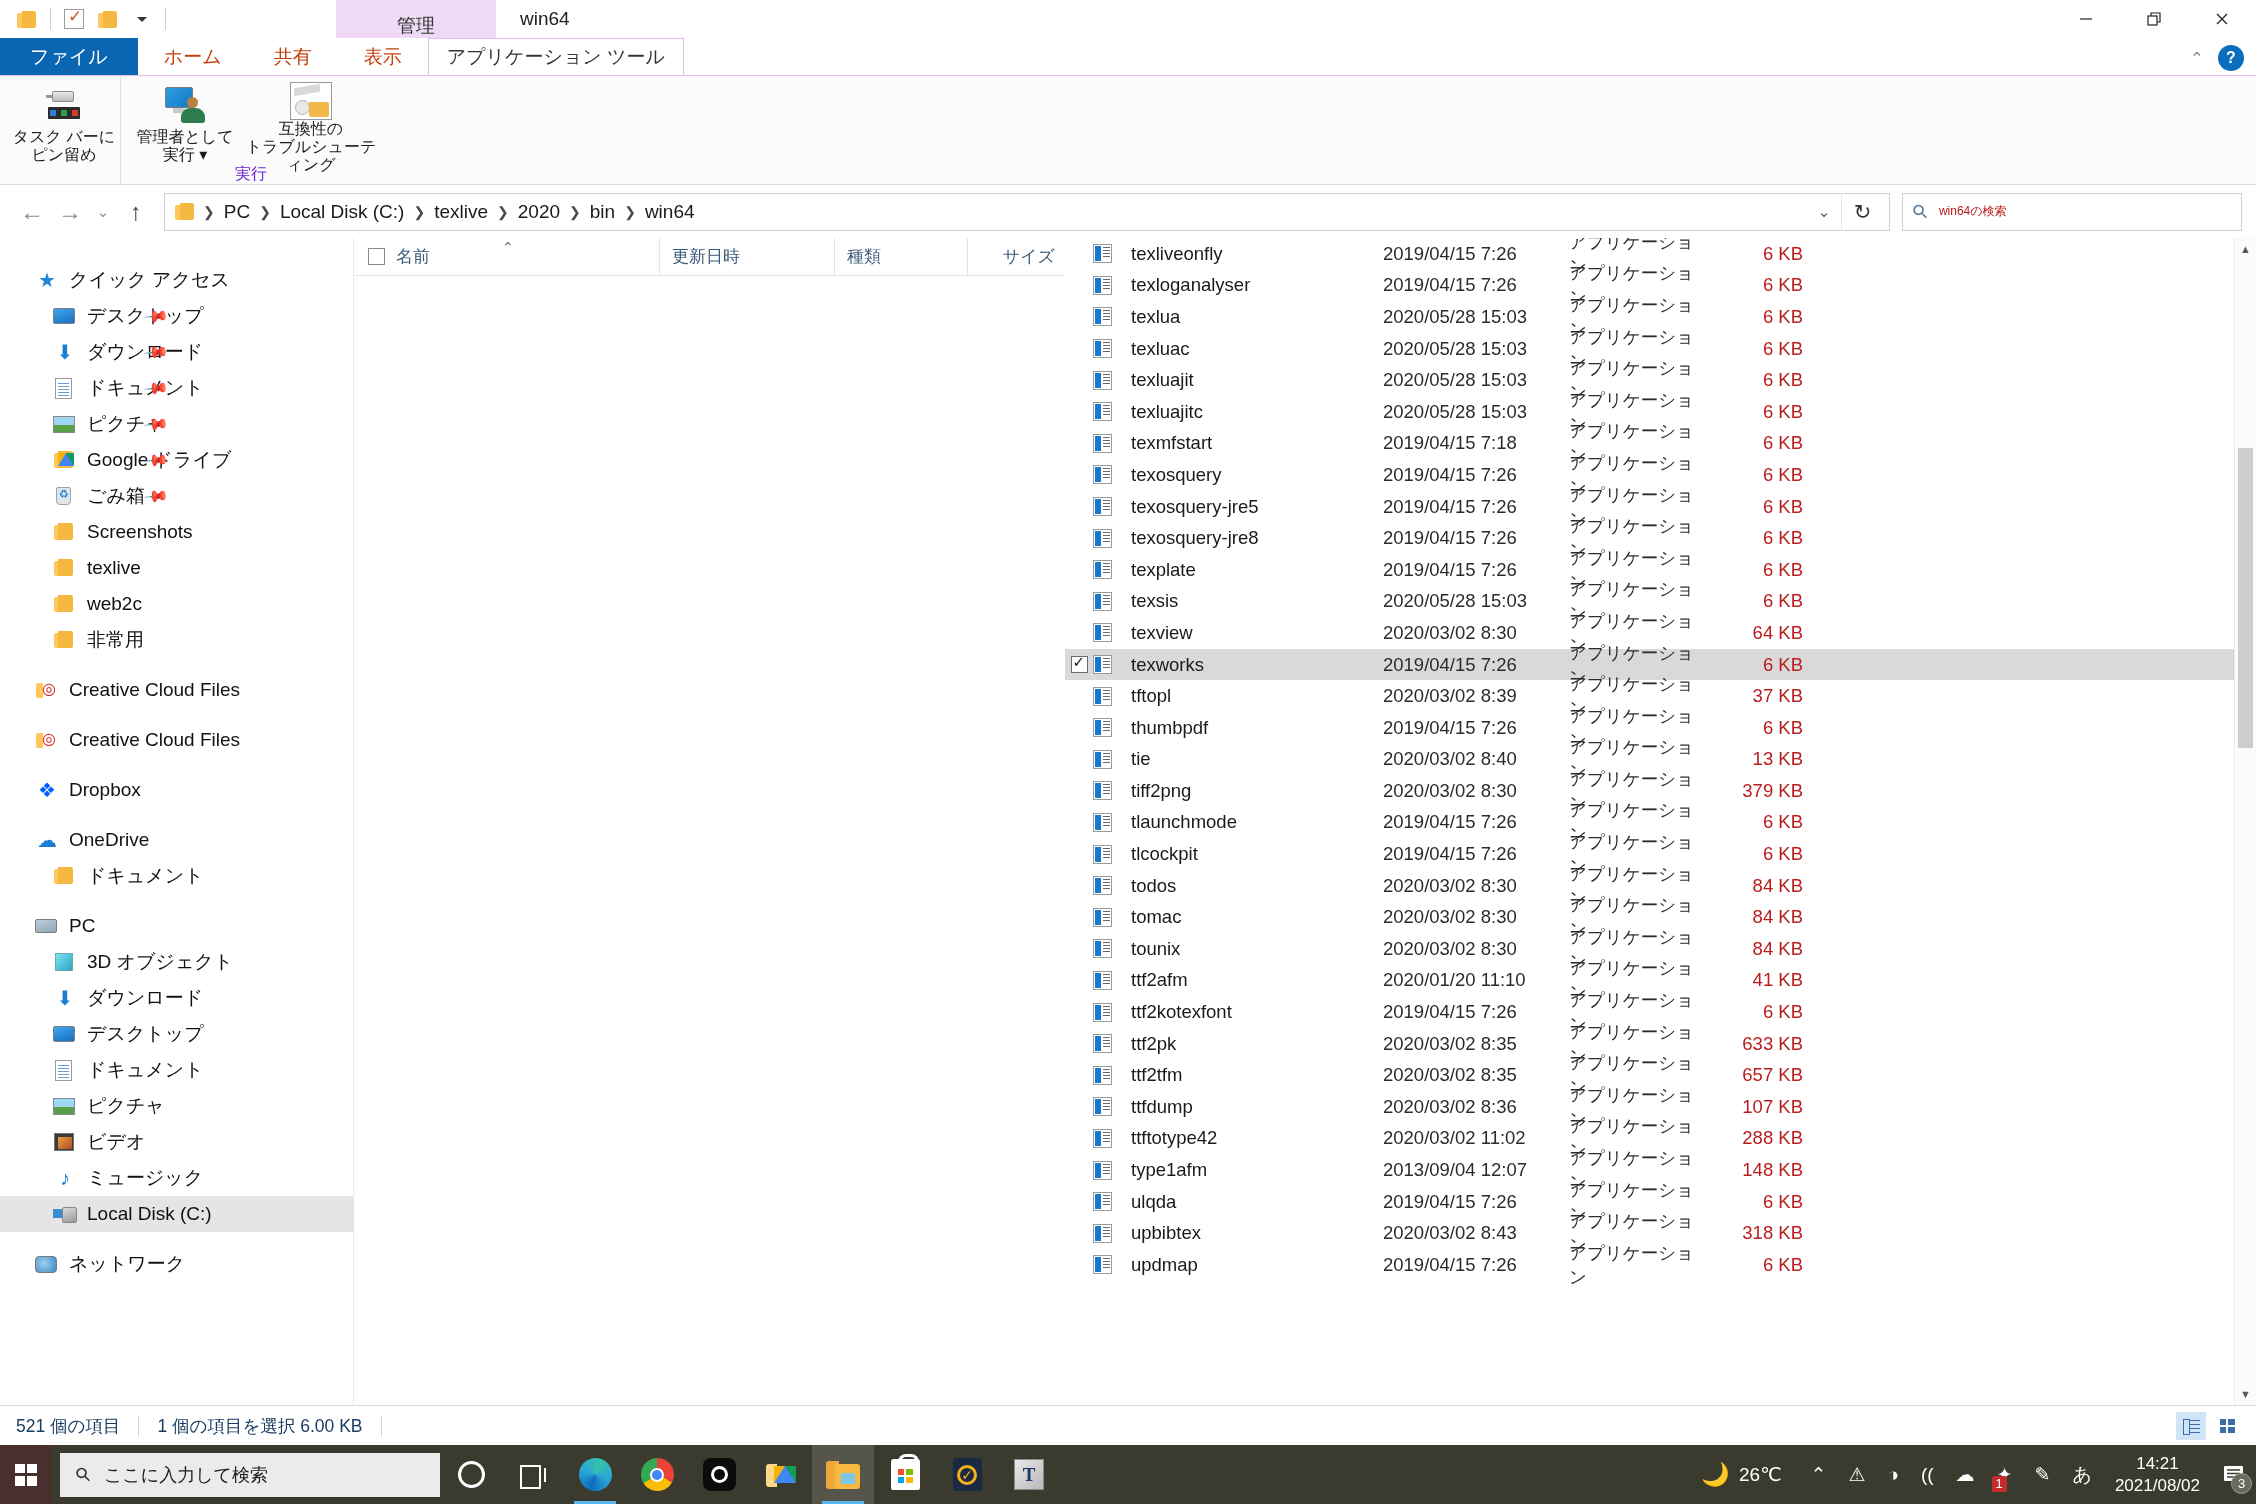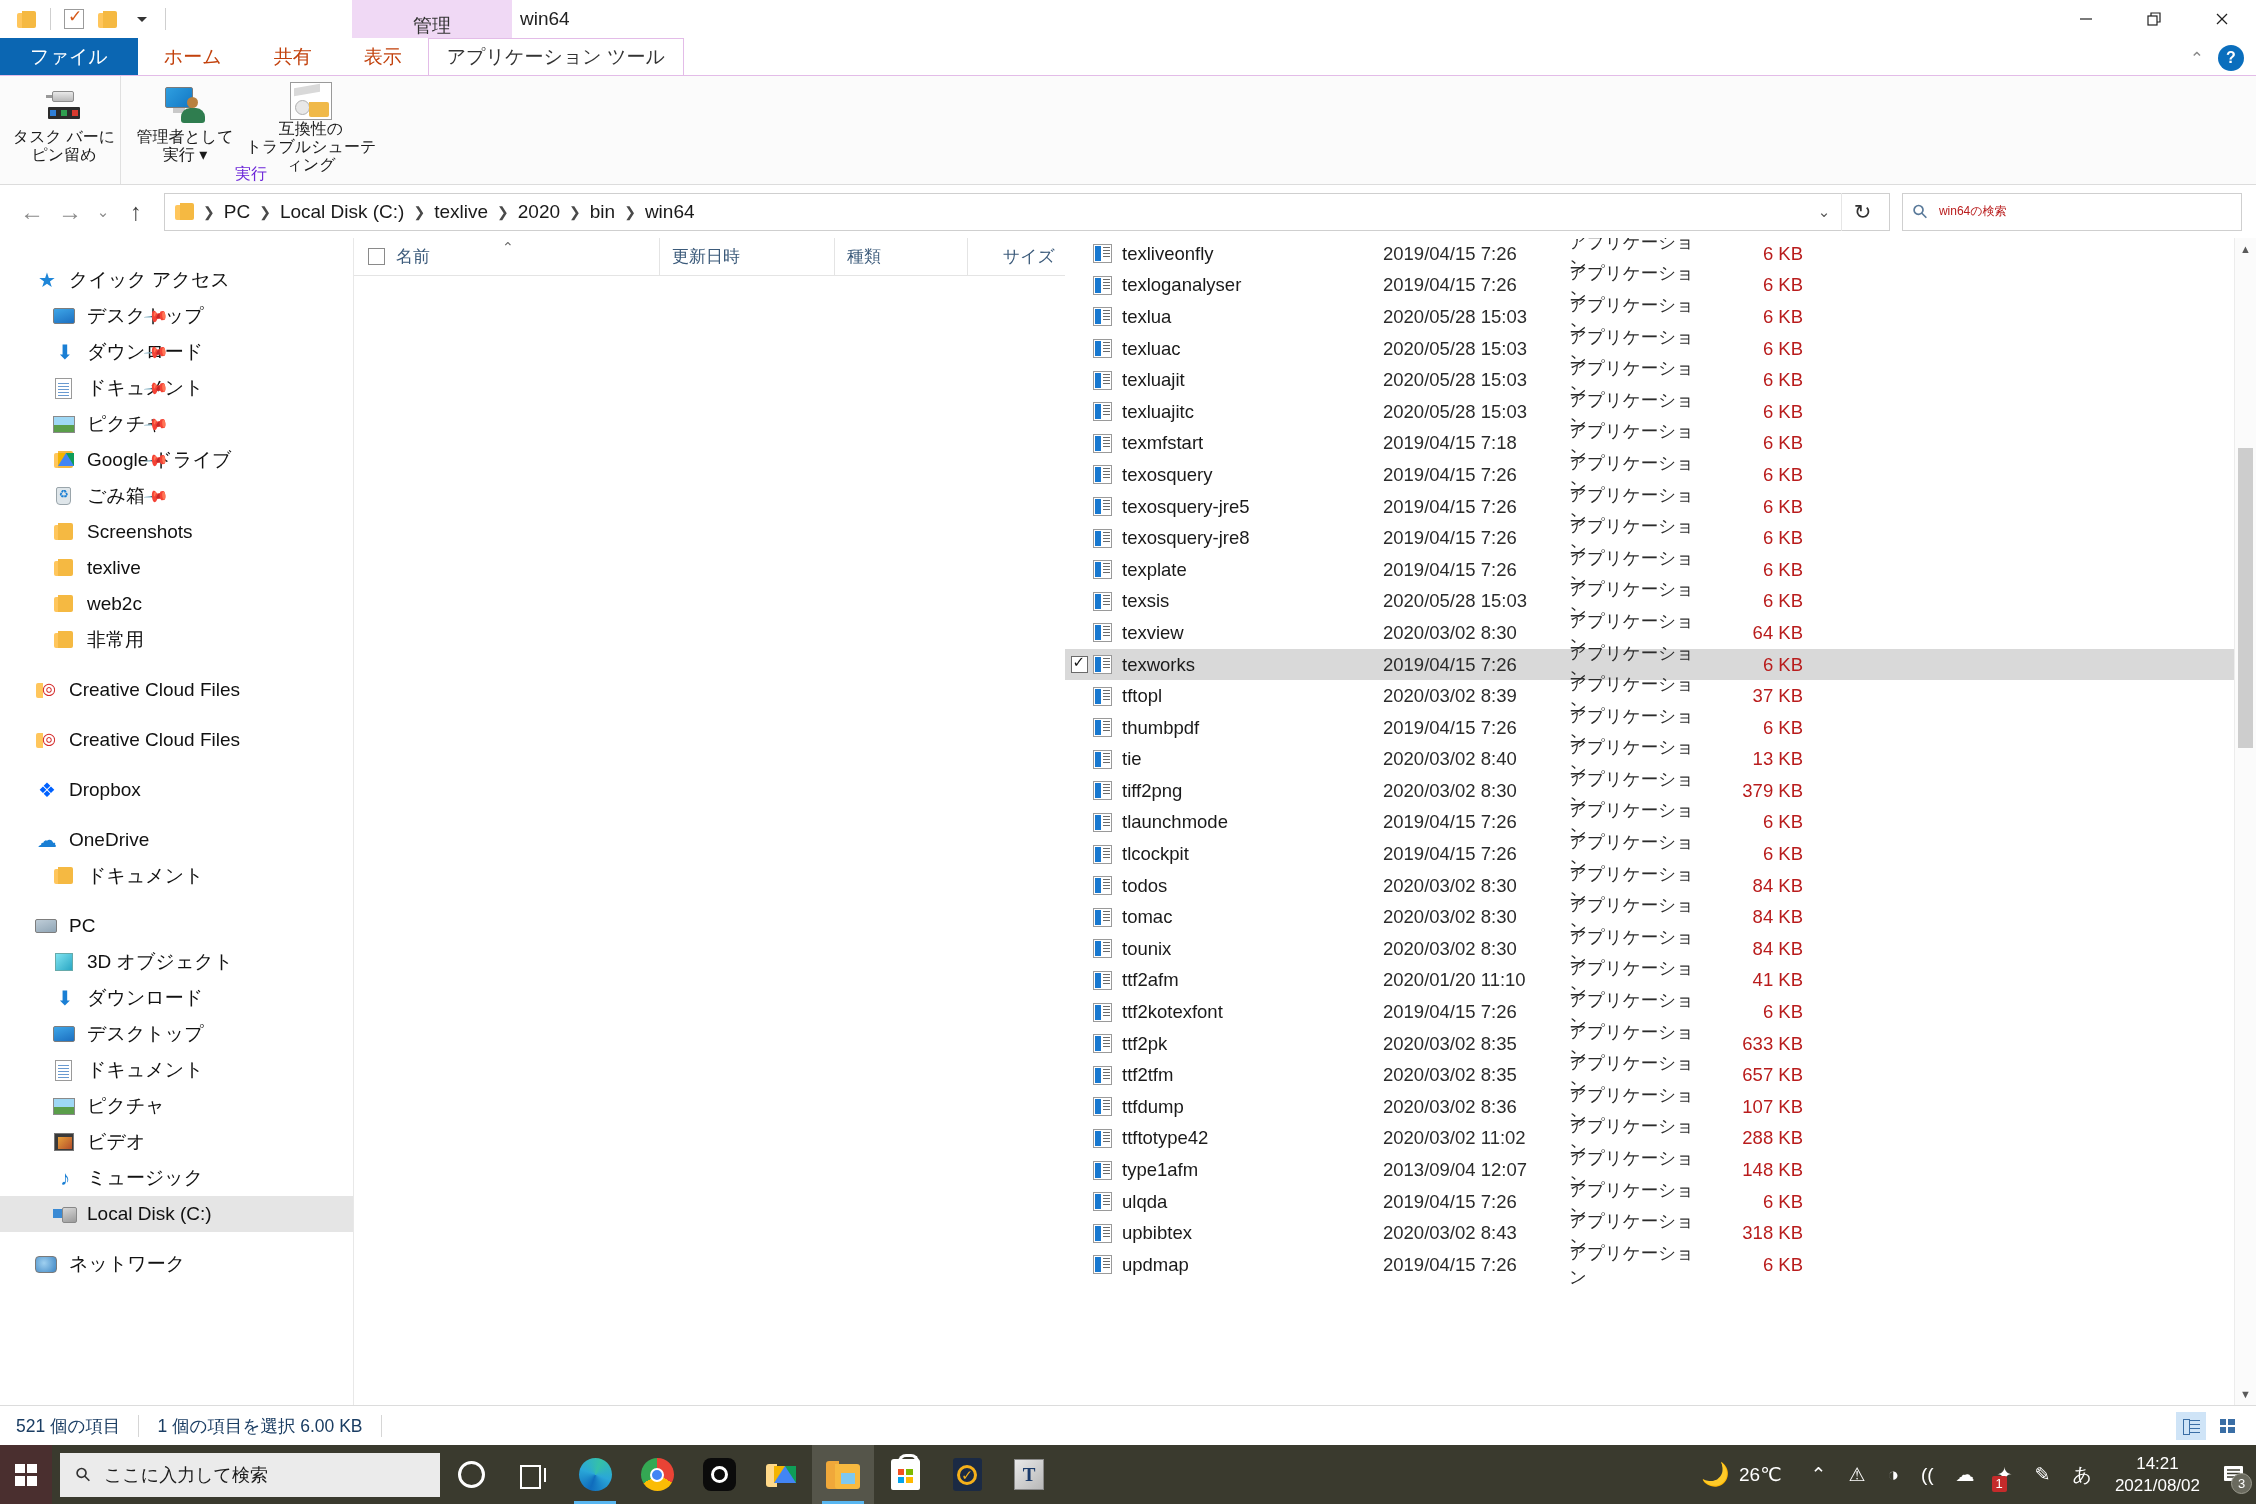--- a/index.html
+++ b/index.html
@@ -18,21 +18,21 @@
   .qat { display:flex; align-items:center; gap:0px; padding-left:10px; height:38px; }
   .qat-btn { width:34px; height:30px; display:flex; align-items:center; justify-content:center; }
   .qat-sep { width:1px; height:22px; background:#cfcfcf; margin:0 6px; }
   .folder-ico { width:20px; height:17px; position:relative; }
   .folder-ico::before{ content:""; position:absolute; left:0; top:2px; width:8px; height:15px; background:#ffc65c; border-radius:2px 0 0 2px;}
   .folder-ico::after{ content:""; position:absolute; left:5px; top:0px; width:14px; height:17px; background:#f5b942; border-radius:0 2px 2px 0;}
   .chk-ico { width:20px; height:20px; border:1px solid #9b9b9b; background:#fff; position:relative; }
   .chk-ico::after { content:"✓"; position:absolute; left:3px; top:-4px; font-size:17px; color:#d65a1a; }
   .caret-dn { width:0;height:0;border-left:5px solid transparent;border-right:5px solid transparent;border-top:5px solid #333; }
 
-  .tab-manage-wrap { position:absolute; left:352px; top:0; height:52px; width:160px; background:#f0d9f5; display:flex; align-items:center; justify-content:center; }
+  .tab-manage-wrap { position:absolute; left:336px; top:0; height:52px; width:160px; background:#f0d9f5; display:flex; align-items:center; justify-content:center; }
   .tab-manage-wrap span { font-size:19px; color:#333; }
   .win-title { position:absolute; left:520px; top:0; height:38px; display:flex; align-items:center; font-size:19px; color:#222; }
 
   .wincontrols { position:absolute; right:0; top:0; height:38px; display:flex; }
   .wc { width:68px; height:38px; display:flex; align-items:center; justify-content:center; }
 
   
   .ribbon-tabs { height:37px; display:flex; align-items:flex-end; background:#fff; position:relative; flex:none; }
   .rtab { height:37px; padding:0 26px; display:flex; align-items:center; font-size:19px; color:#c2410c; }
   .rtab.file { background:#0b66b2; color:#fff; padding:0 30px; height:37px; }
@@ -136,21 +136,21 @@
   .col.size { width:98px; justify-content:flex-end; padding-right:10px; }
   .hdr-chk { width:17px;height:17px;border:1px solid #8a8a8a;background:#fff;margin-right:11px;margin-left:2px;flex:none;}
   .sort-caret { position:absolute; left:148px; top:1px; font-size:14px; color:#666; }
 
   .rows { flex:1; overflow:hidden; position:relative; }
   .frow { height:31.6px; display:flex; align-items:center; font-size:18.5px; color:#1a1a1a; }
   .frow.sel { background:#d9d9d9; }
   .c-chk { width:28px; flex:none; display:flex; align-items:center; justify-content:center; }
   .rowchk { width:17px;height:17px;border:1px solid #6a6a6a;background:#fff;position:relative; }
   .rowchk::after { content:"✓"; position:absolute; left:1px; top:-4px; font-size:15px; color:#111; }
-  .c-name { width:290px; flex:none; display:flex; align-items:center; gap:10px; overflow:hidden;text-align:center; }
+  .c-name { width:290px; flex:none; display:flex; align-items:center; gap:19px; overflow:hidden;text-align:center; }
   .fico { width:19px;height:19px;flex:none;position:relative;background:#fff;border:1px solid #9a9a9a;}
   .fico::before{content:"";position:absolute;left:1px;top:1px;width:6px;height:15px;background:#1778d0;}
   .fico::after{content:"";position:absolute;left:9px;top:2px;width:7px;height:1px;background:#6a6a6a;box-shadow:0 3px 0 #6a6a6a,0 6px 0 #6a6a6a,0 9px 0 #6a6a6a;}
   .fico.dll{border:1px solid #9a9a9a;background:#fdfdfd;}
   .fico.dll::before{content:"";left:2px;top:2px;width:14px;height:15px;background:#eeeeee;}
   .fico.dll::after{content:"⚙";position:absolute;left:3px;top:-2px;font-size:11px;color:#777;background:none;height:auto;width:auto;box-shadow:none;}
   .c-date { width:186px; flex:none; color:#2b2b2b; }
   .c-type { width:142px; flex:none; color:#2b2b2b; font-size:17.5px; }
   .c-size { width:92px; flex:none; text-align:right; color:#b91c1c; }
 

